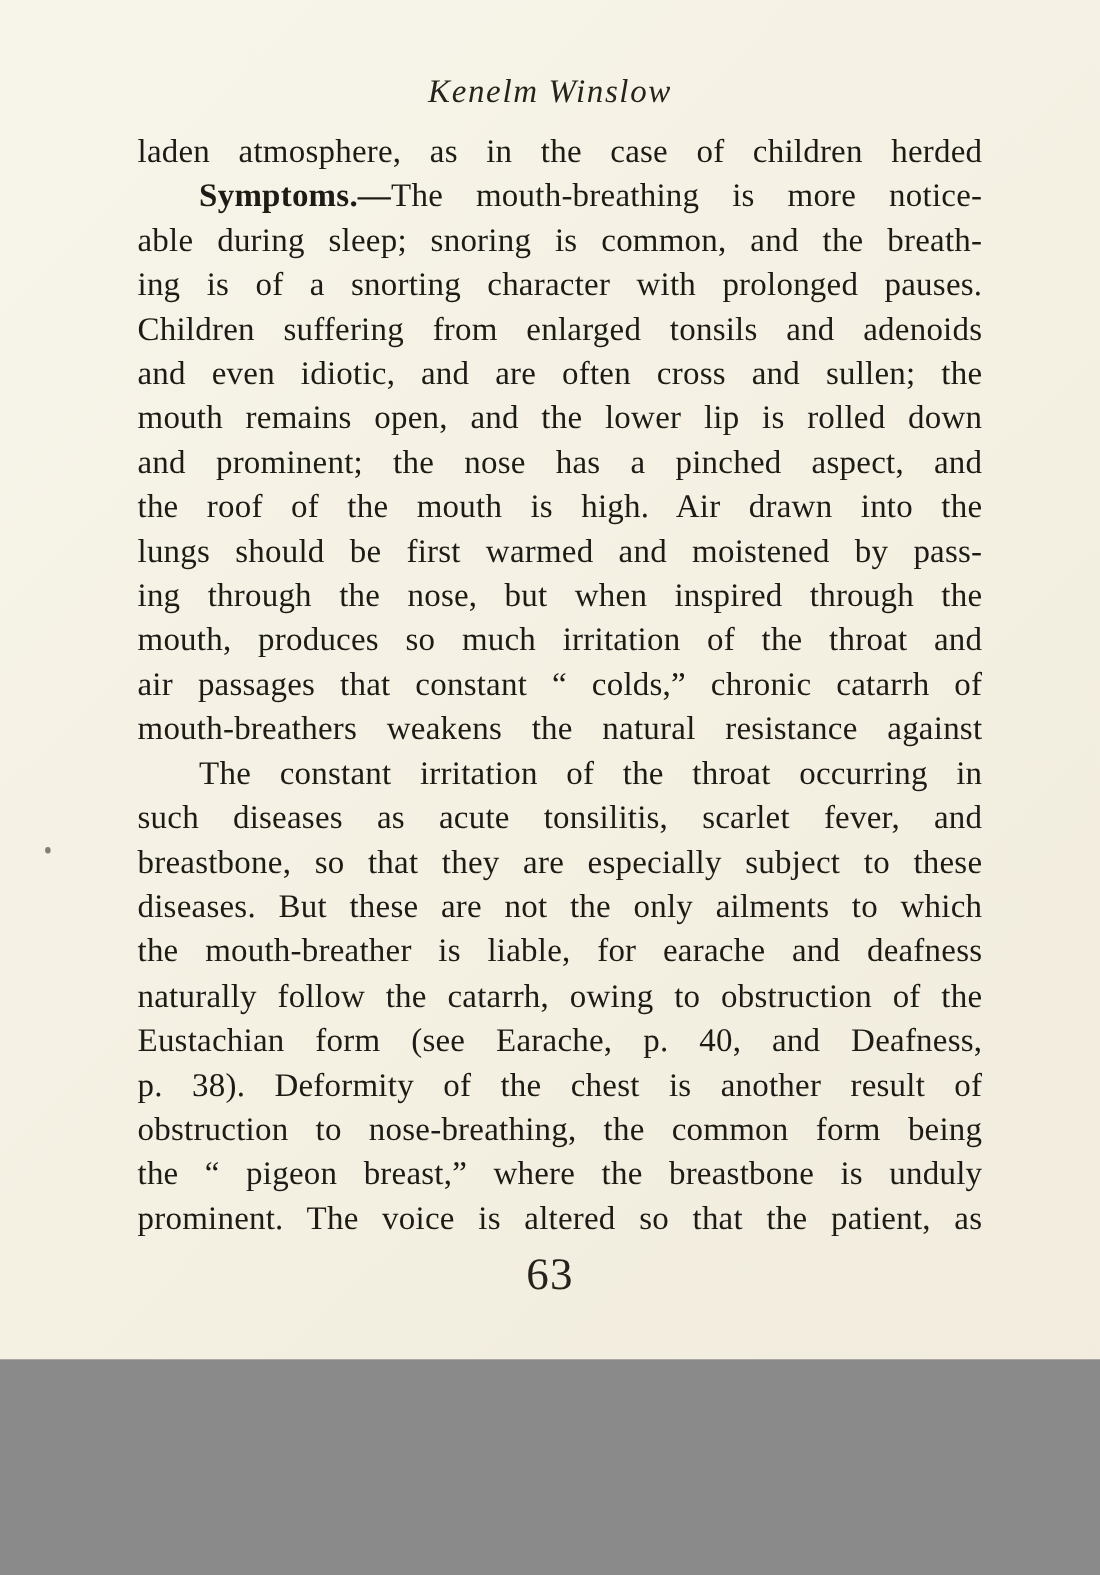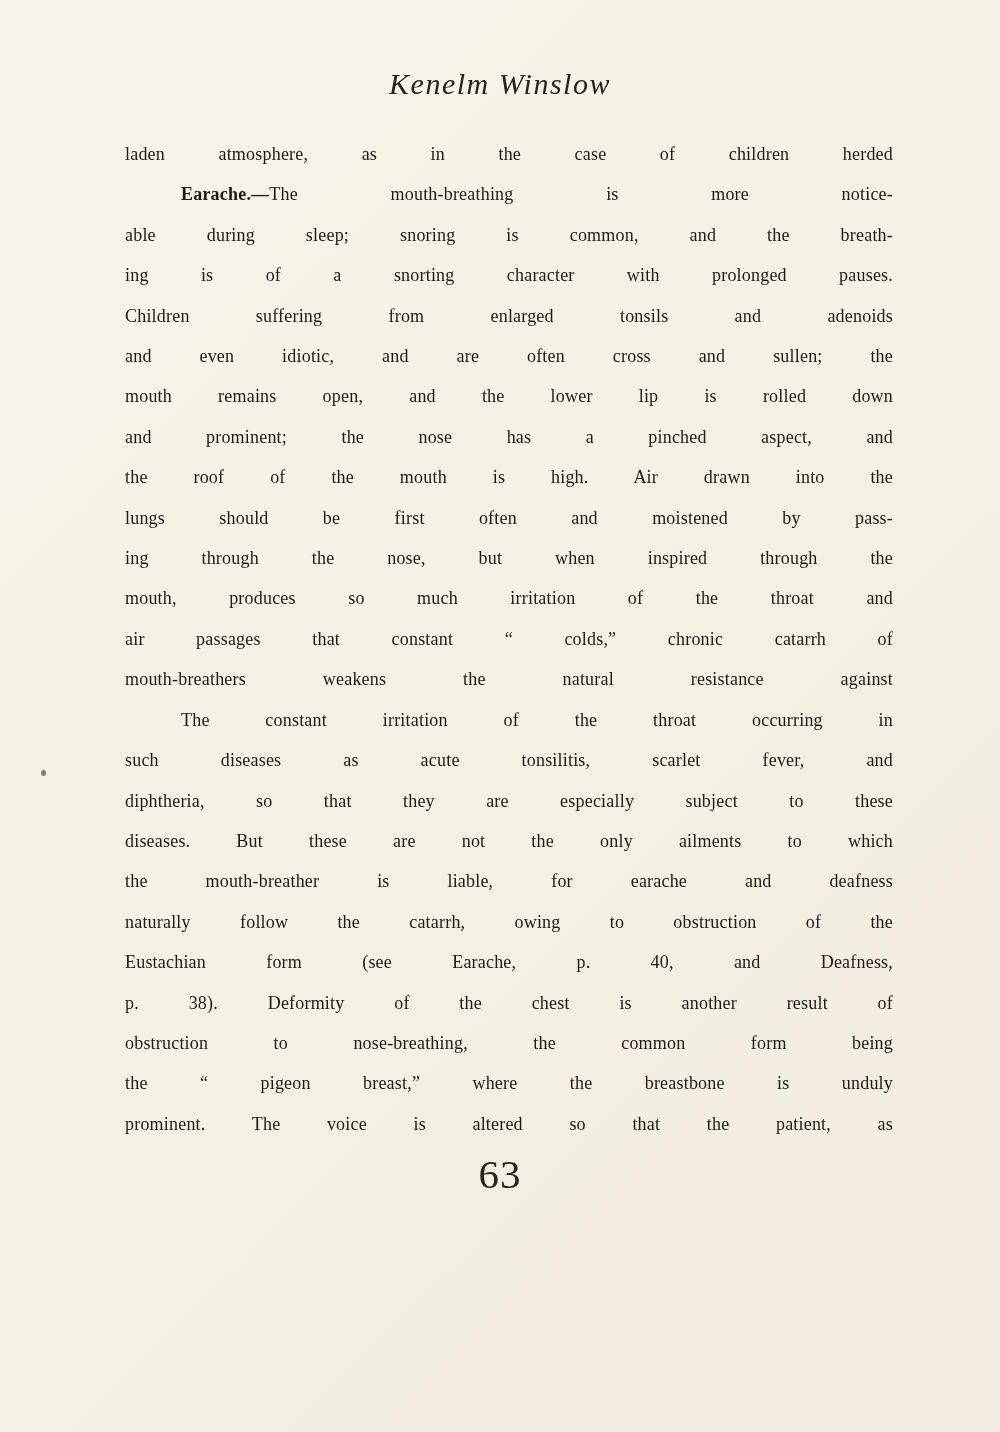--- a/index.html
+++ b/index.html
@@ -4,41 +4,41 @@
 <style>
   html, body {
     margin: 0;
     padding: 0;
     background: #8a8a8a;
     font-family: "Liberation Serif", "DejaVu Serif", serif;
   }
   .scan-page {
     position: relative;
     width: 1000px;
-    height: 1432px;
+    height: 1236px;
     margin: 0 auto;
     background: linear-gradient(135deg, #f7f4ea 0%, #f4f0e2 55%, #f1ecdd 100%);
     color: #1d1b16;
     overflow: hidden;
   }
   .running-header {
     margin-top: 0;
     padding-top: 66px;
     text-align: center;
     font-style: italic;
     font-size: 30px;
     line-height: 36px;
     letter-spacing: 1.5px;
     color: #26231c;
   }
   .text-block {
     width: 768px;
     margin-left: 125px;
-    margin-top: 32px;
-    font-size: 18px;
+    margin-top: 16px;
+    font-size: 30px;
     line-height: 40.4px;
     letter-spacing: 0.2px;
   }
   .paragraph {
     margin: 0;
     padding: 0;
   }
   .line {
     text-align: justify;
     text-align-last: justify;
@@ -77,38 +77,38 @@
 <body>
 
 <div class="scan-page">
   <div class="running-header">Kenelm Winslow</div>
 
   <div class="text-block">
       <div class="paragraph">
         <div class="line">laden atmosphere, as in the case of children herded</div>
       </div>
       <div class="paragraph">
-        <div class="line first-indent"><b>Earache.—</b>The mouth-breathing is more notice-</div>
+        <div class="line first-indent"><b>Symptoms.—</b>The mouth-breathing is more notice-</div>
         <div class="line">able during sleep; snoring is common, and the breath-</div>
         <div class="line">ing is of a snorting character with prolonged pauses.</div>
         <div class="line">Children suffering from enlarged tonsils and adenoids</div>
         <div class="line">and even idiotic, and are often cross and sullen; the</div>
         <div class="line">mouth remains open, and the lower lip is rolled down</div>
         <div class="line">and prominent; the nose has a pinched aspect, and</div>
         <div class="line">the roof of the mouth is high.  Air drawn into the</div>
-        <div class="line">lungs should be first often and moistened by pass-</div>
+        <div class="line">lungs should be first warmed and moistened by pass-</div>
         <div class="line">ing through the nose, but when inspired through the</div>
         <div class="line">mouth, produces so much irritation of the throat and</div>
         <div class="line">air passages that constant “ colds,” chronic catarrh of</div>
       </div>
       <div class="paragraph">
         <div class="line">mouth-breathers weakens the natural resistance against</div>
         <div class="line first-indent">The constant irritation of the throat occurring in</div>
         <div class="line">such diseases as acute tonsilitis, scarlet fever, and</div>
-        <div class="line">diphtheria, so that they are especially subject to these</div>
+        <div class="line">breastbone, so that they are especially subject to these</div>
         <div class="line">diseases.  But these are not the only ailments to which</div>
         <div class="line">the mouth-breather is liable, for earache and deafness</div>
         <div class="line">naturally follow the catarrh, owing to obstruction of the</div>
         <div class="line">Eustachian form (see Earache, p. 40, and Deafness,</div>
         <div class="line">p. 38).  Deformity of the chest is another result of</div>
         <div class="line">obstruction to nose-breathing, the common form being</div>
         <div class="line">the “ pigeon breast,” where the breastbone is unduly</div>
         <div class="line">prominent.  The voice is altered so that the patient, as</div>
       </div>
     </div>

